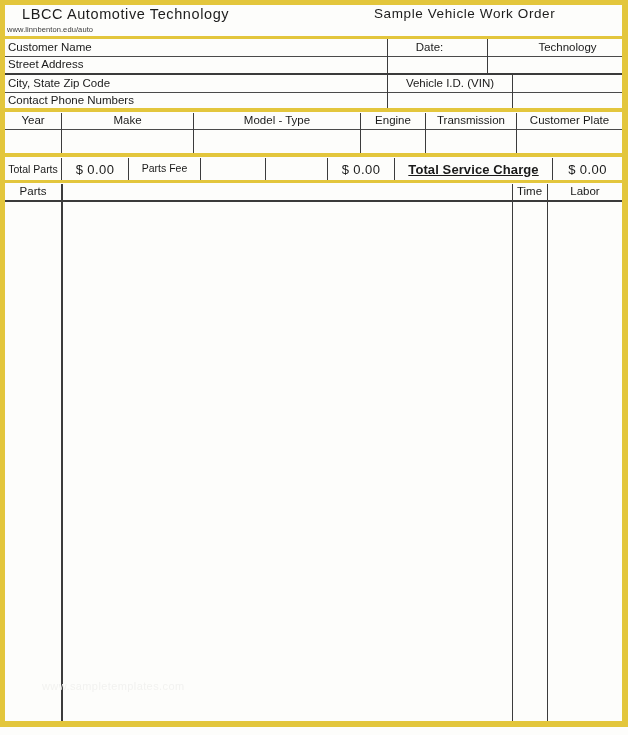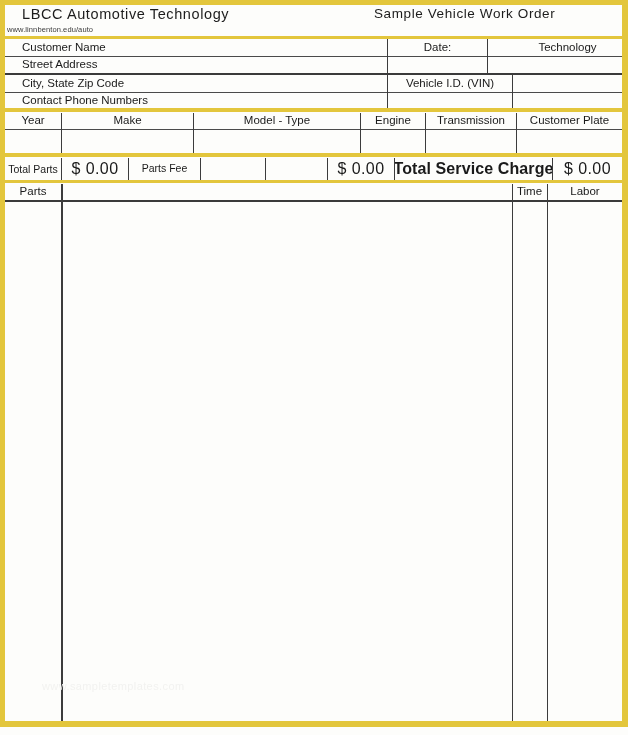--- a/index.html
+++ b/index.html
@@ -67,21 +67,21 @@
   }
   .cell.ctr {
     display: flex;
     align-items: center;
     justify-content: center;
   }
   .cell.lft {
     display: flex;
     align-items: center;
     justify-content: flex-start;
-    padding-left: 17px;
+    padding-left: 3px;
   }
   .vrule {
     position: absolute;
     width: 1px;
     background: #3c3c3c;
   }
   .hrule {
     position: absolute;
     height: 1px;
     background: #4a4a4a;
@@ -112,22 +112,22 @@
     white-space: nowrap;
   }
   #org-url {
     position: absolute;
     left: 2px; top: 20px;
     font-size: 7.5px;
     color: #3a3a3a;
     letter-spacing: 0.1px;
     white-space: nowrap;
   }
-  .cell.money { font-size: 16px; letter-spacing: 0.4px; }
-  .cell.tsc { font-size: 16px; font-weight: bold; letter-spacing: 0.1px; }
+  .cell.money { font-size: 13px; letter-spacing: 0.4px; }
+  .cell.tsc { font-size: 13px; font-weight: bold; letter-spacing: 0.1px; text-decoration: underline; }
   .cell.small { font-size: 10.5px; }
 
   
   #watermark {
     position: absolute;
     left: 42px; top: 680px;
     width: 180px;
     font-size: 11px;
     color: #f2f2f0;
     letter-spacing: 0.4px;
@@ -147,21 +147,21 @@
 
   <div id="masthead">
     <div id="org-title">LBCC  Automotive  Technology</div>
     <div id="doc-title">Sample  Vehicle  Work  Order</div>
     <div id="org-url">www.linnbenton.edu/auto</div>
   </div>
 
   <div class="yband" style="left:5px; top:36px; width:617px; height:3px;"></div>
 
   <div class="cell lft" style="left:5px; top:39px; width:382px; height:17px;">Customer Name</div>
-  <div class="cell ctr" style="left:388px; top:39px; width:99px; height:17px;">Date:</div>
+  <div class="cell ctr" style="left:380px; top:39px; width:99px; height:17px;">Date:</div>
   <div class="cell ctr" style="left:513px; top:39px; width:109px; height:17px;">Technology</div>
 
   <div class="hrule" style="left:5px; top:56px; width:617px;"></div>
 
   <div class="cell lft" style="left:5px; top:57px; width:382px; height:16px;">Street Address</div>
   <div class="cell ctr" style="left:388px; top:57px; width:99px; height:16px;"></div>
   <div class="cell ctr" style="left:513px; top:57px; width:109px; height:16px;"></div>
 
   <div class="hrule thick" style="left:5px; top:73px; width:617px;"></div>
 

